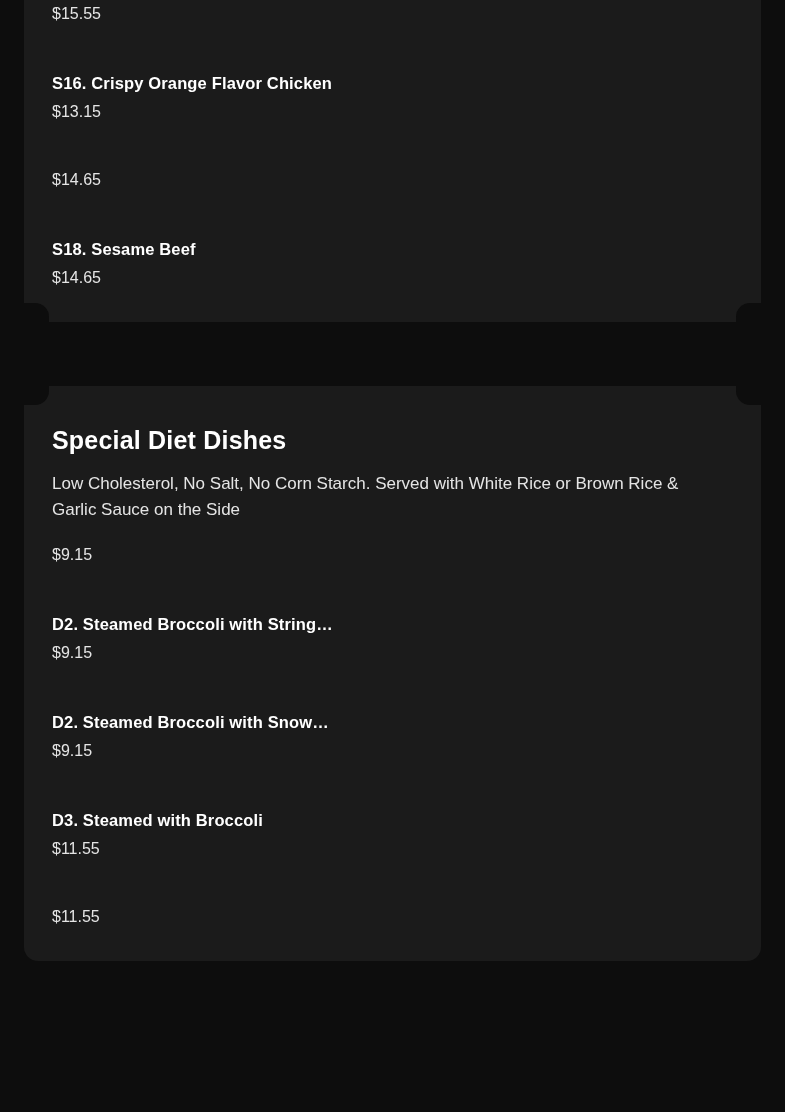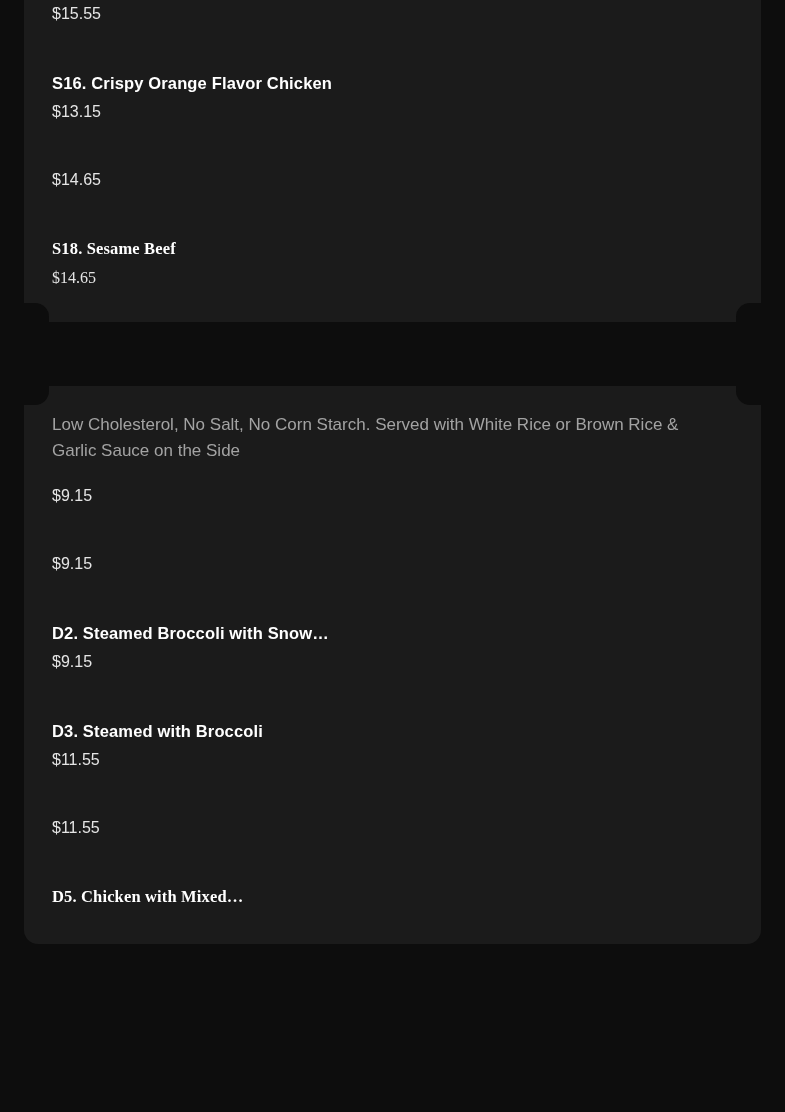--- a/index.html
+++ b/index.html
@@ -50,31 +50,31 @@
   .section-title {
     font-size: 25px;
     font-weight: 700;
     color: #ffffff;
     letter-spacing: 0.2px;
     margin: 14px 0 16px 0;
   }
   .section-desc {
     font-size: 17px;
     line-height: 26px;
-    color: #a3a3a3;
+    color: #e5e5e5;
     font-weight: 400;
     margin: 0 0 22px 0;
     max-width: 670px;
   }
 
   .item {
     padding: 0;
     margin: 0 0 48px 0;
   }
-  .item:last-child { margin-bottom: 6px; font-family: Liberation Serif, serif; }
+  .item:last-child { margin-bottom: 6px; }
   .item-name {
     font-size: 16.5px;
     font-weight: 700;
     color: #ffffff;
     letter-spacing: 0.15px;
     line-height: 22px;
     margin: 16px 0 8px 0;
     white-space: nowrap;
     overflow: hidden;
   }
@@ -118,44 +118,42 @@
     </div>
   </div>
 
   <div class="gap"></div>
 
   <div class="card">
     <span class="notch tl"></span>
     <span class="notch tr"></span>
 
     <div class="card-inner">
+      <h2 class="section-title">Special Diet Dishes</h2>
       <p class="section-desc">Low Cholesterol, No Salt, No Corn Starch. Served with White Rice or Brown Rice &amp; Garlic Sauce on the Side</p>
 
       <div class="item">
         <div class="item-price">$9.15</div>
       </div>
 
       <div class="item">
+        <div class="item-name">D2. Steamed Broccoli with String…</div>
         <div class="item-price">$9.15</div>
       </div>
 
       <div class="item">
         <div class="item-name">D2. Steamed Broccoli with Snow…</div>
         <div class="item-price">$9.15</div>
       </div>
 
       <div class="item">
         <div class="item-name">D3. Steamed with Broccoli</div>
         <div class="item-price">$11.55</div>
       </div>
 
       <div class="item">
         <div class="item-price">$11.55</div>
       </div>
 
-      <div class="item">
-        <div class="item-name">D5. Chicken with Mixed…</div>
-        <div class="item-price"></div>
-      </div>
     </div>
   </div>
 
 </div>
 
 </body></html>

